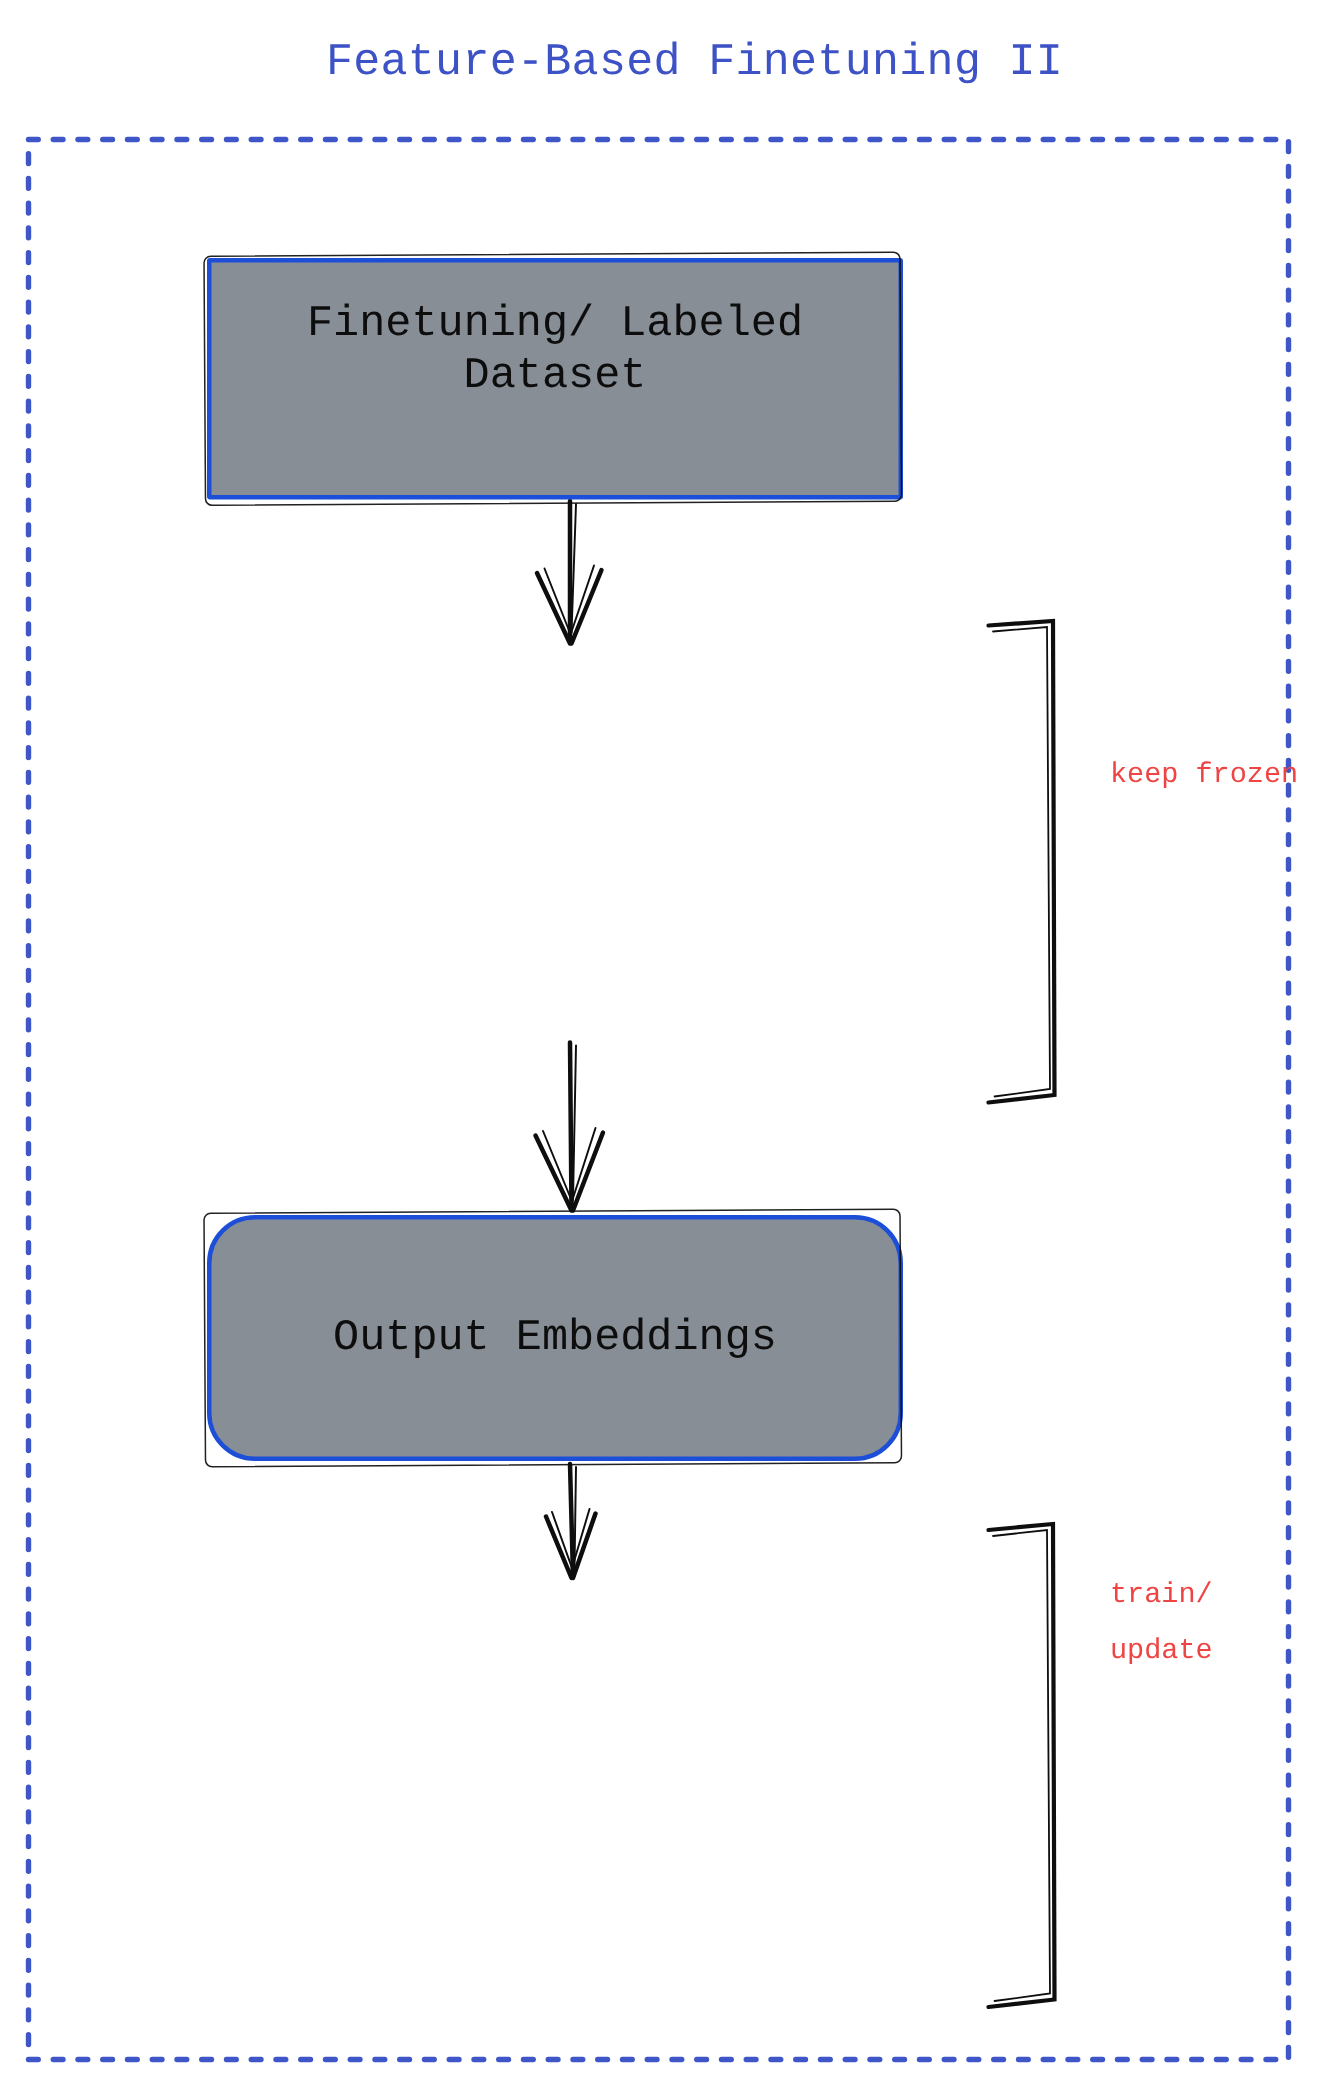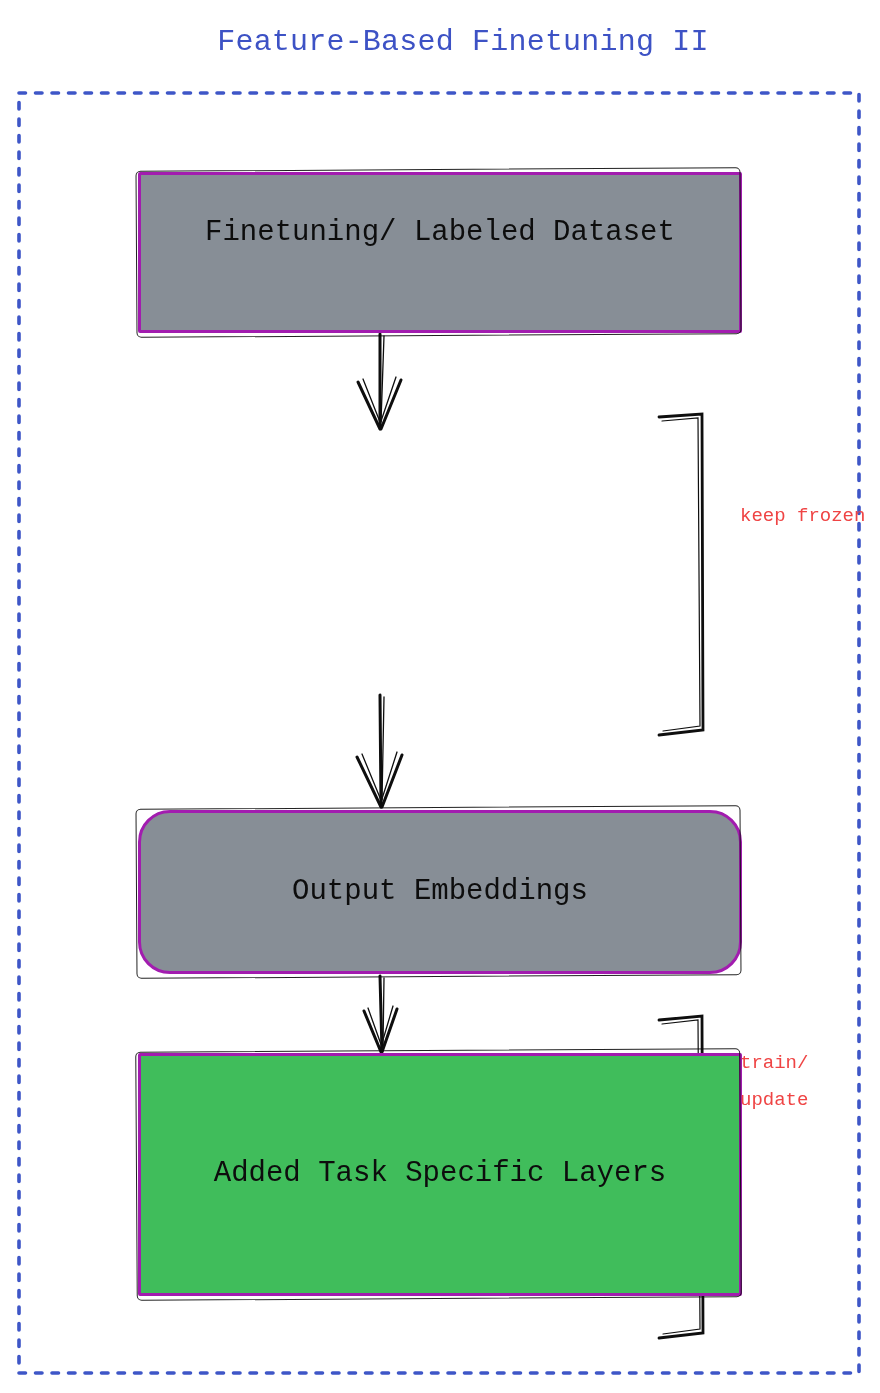--- a/index.html
+++ b/index.html
@@ -7,22 +7,22 @@
   .canvas{
     position:relative;width:880px;height:1393px;background:#ffffff;overflow:hidden;font-family:Liberation Mono, monospace;
   }
   .page-title{
     position:absolute;top:25px;left:0;width:100%;text-align:center;
     font-size:30px;font-weight:400;letter-spacing:0.2px;
     transform:translateX(23px);
   }
   svg.overlay{position:absolute;left:0;top:0;pointer-events:none;}
   .flow-box{
-    position:absolute;left:138px;width:604px;box-sizing:border-box;
-    border:3px solid #a21caf;border-radius:2px;
+    position:absolute;left:138px;width:464px;box-sizing:border-box;
+    border:3px solid #1d4ed8;border-radius:2px;
     display:flex;align-items:center;justify-content:center;
     font-size:29px;color:#0d0d0d;text-align:center;line-height:1.2;
   }
   
   .flow-box::before{
     content:"";position:absolute;inset:-6px -2px -6px -5px;
     border:1.6px solid rgba(10,10,10,0.9);border-radius:5px;
     transform:rotate(-0.35deg);pointer-events:none;
   }
   .box-1{top:172px;height:161px;}
@@ -90,21 +90,18 @@
 
   <div class="flow-box box-1" style="background-color: rgb(135, 142, 150);">
     <span class="flow-box-label">Finetuning/ Labeled Dataset</span>
   </div>
 
 
   <div class="flow-box box-3" style="background-color: rgb(135, 142, 150);">
     <span class="flow-box-label">Output Embeddings</span>
   </div>
 
-  <div class="flow-box box-4" style="background-color: rgb(64, 189, 91);">
-    <span class="flow-box-label">Added Task Specific Layers</span>
-  </div>
 
   <div class="bracket-label bracket-label-1">keep frozen</div>
 
   <div class="bracket-label bracket-label-2">train/ update</div>
 
 </div>
 
 </body></html>

